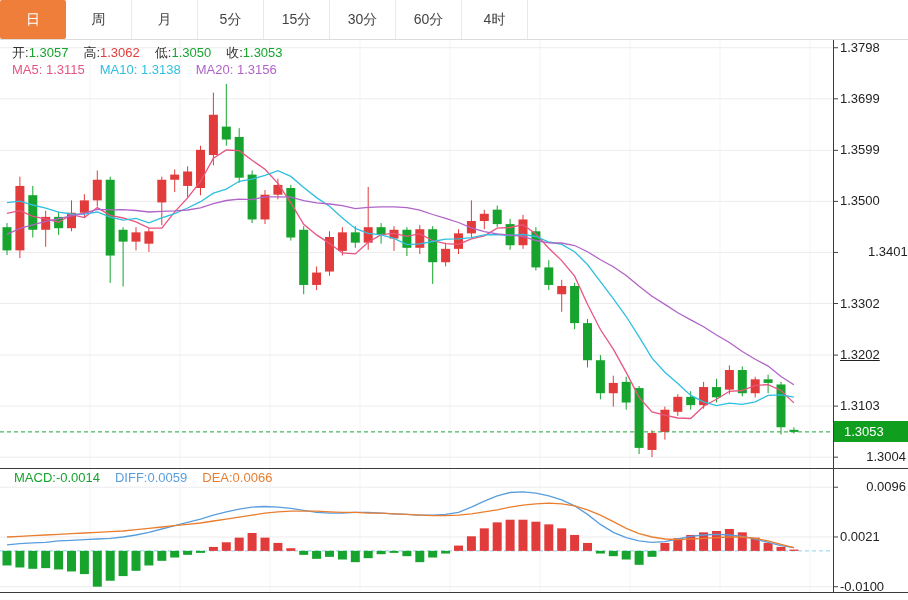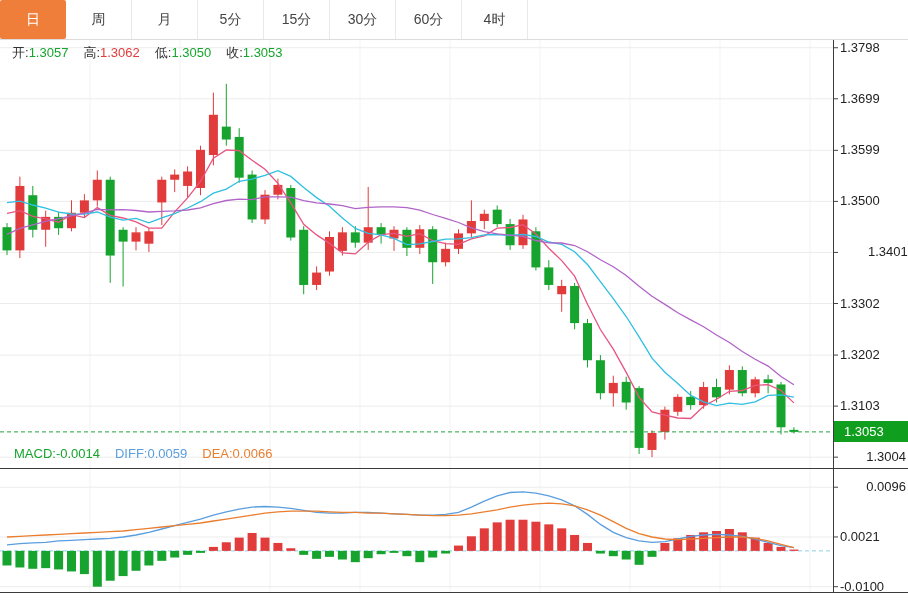--- a/index.html
+++ b/index.html
@@ -10,21 +10,21 @@
           background:#fff;border-bottom:1px solid #dcdcdc;box-sizing:border-box;}
   .tab{width:66px;height:39px;line-height:39px;text-align:center;font-size:14px;color:#444;
        border-right:1px solid #e9e9e9;box-sizing:border-box;cursor:pointer;background:#fff;}
   .tab.active{background:#ef7e3a;color:#fff;border:none;border-radius:2px;}
   
   #plot{position:absolute;top:40px;left:0;}
   
   .legend{position:absolute;font-size:13px;white-space:nowrap;line-height:16px;}
   #ohlc-legend{top:45px;left:12px;}
   #ma-legend{top:62px;left:12px;}
-  #macd-legend{top:446px;left:14px;}
+  #macd-legend{top:470px;left:14px;}
   .lg-item{margin-right:15px;text-align:right;}
   .lg-label{color:#333;}
   .v-green{color:#17a42e;} .v-red{color:#e23b3b;}
   .v-ma5{color:#e85480;} .v-ma10{color:#2fbfe0;} .v-ma20{color:#b164c8;}
   .v-diff{color:#5a9ede;} .v-dea{color:#ea7e2f;}
   
   .ylabel{position:absolute;left:840px;width:66px;height:16px;line-height:16px;
           font-size:13px;color:#222;}
   
   #price-badge{position:absolute;left:834px;top:421px;width:74px;height:21px;
@@ -281,30 +281,31 @@
         <line x1="833" y1="417.17108433734944" x2="838" y2="417.17108433734944" stroke="#444"></line>
         <line x1="833" y1="447.2299465240642" x2="838" y2="447.2299465240642" stroke="#444"></line>
         <line x1="833" y1="496.9625668449198" x2="838" y2="496.9625668449198" stroke="#444"></line>
         <line x1="833" y1="546.6951871657755" x2="838" y2="546.6951871657755" stroke="#444"></line>
       </g>
       <line x1="0" y1="428.5" x2="908" y2="428.5" stroke="#3b3b3b" stroke-width="1"></line>
       <line x1="0" y1="552.5" x2="908" y2="552.5" stroke="#3b3b3b" stroke-width="1"></line>
     </svg>
 
   <div class="legend" id="ohlc-legend"><span class="lg-item"><span class="lg-label">开:</span><span class="v-green">1.3057</span></span><span class="lg-item"><span class="lg-label">高:</span><span class="v-red">1.3062</span></span><span class="lg-item"><span class="lg-label">低:</span><span class="v-green">1.3050</span></span><span class="lg-item"><span class="lg-label">收:</span><span class="v-green">1.3053</span></span></div>
+  <div class="legend" id="ma-legend"><span class="lg-item"><span class="v-ma5">MA5: </span><span class="v-ma5">1.3115</span></span><span class="lg-item"><span class="v-ma10">MA10: </span><span class="v-ma10">1.3138</span></span><span class="lg-item"><span class="v-ma20">MA20: </span><span class="v-ma20">1.3156</span></span></div>
   <div class="legend" id="macd-legend"><span class="lg-item"><span class="v-green">MACD:</span><span class="v-green">-0.0014</span></span><span class="lg-item"><span class="v-diff">DIFF:</span><span class="v-diff">0.0059</span></span><span class="lg-item"><span class="v-dea">DEA:</span><span class="v-dea">0.0066</span></span></div>
 
   <div id="ylabels">
       <div class="ylabel" style="top: 39.7349px;">1.3798</div>
       <div class="ylabel" style="top: 90.7855px;">1.3699</div>
       <div class="ylabel" style="top: 142.352px;">1.3599</div>
       <div class="ylabel" style="top: 193.402px;">1.3500</div>
       <div class="ylabel" style="top: 244.453px; margin-left: 28px;">1.3401</div>
       <div class="ylabel" style="top: 295.504px;">1.3302</div>
-      <div class="ylabel" style="top: 347.07px;">1.3202</div>
+      <div class="ylabel" style="top: 347.07px; text-decoration: underline;">1.3202</div>
       <div class="ylabel" style="top: 398.12px;">1.3103</div>
       <div class="ylabel" style="top: 449.171px; text-align: right;">1.3004</div>
     </div>
   <div id="macdlabels">
       <div class="ylabel" style="top: 479.23px; text-align: right;">0.0096</div>
       <div class="ylabel" style="top: 528.963px;">0.0021</div>
       <div class="ylabel" style="top: 578.695px;">-0.0100</div>
     </div>
 
   <div id="price-badge" style="top: 421px;">1.3053</div>

